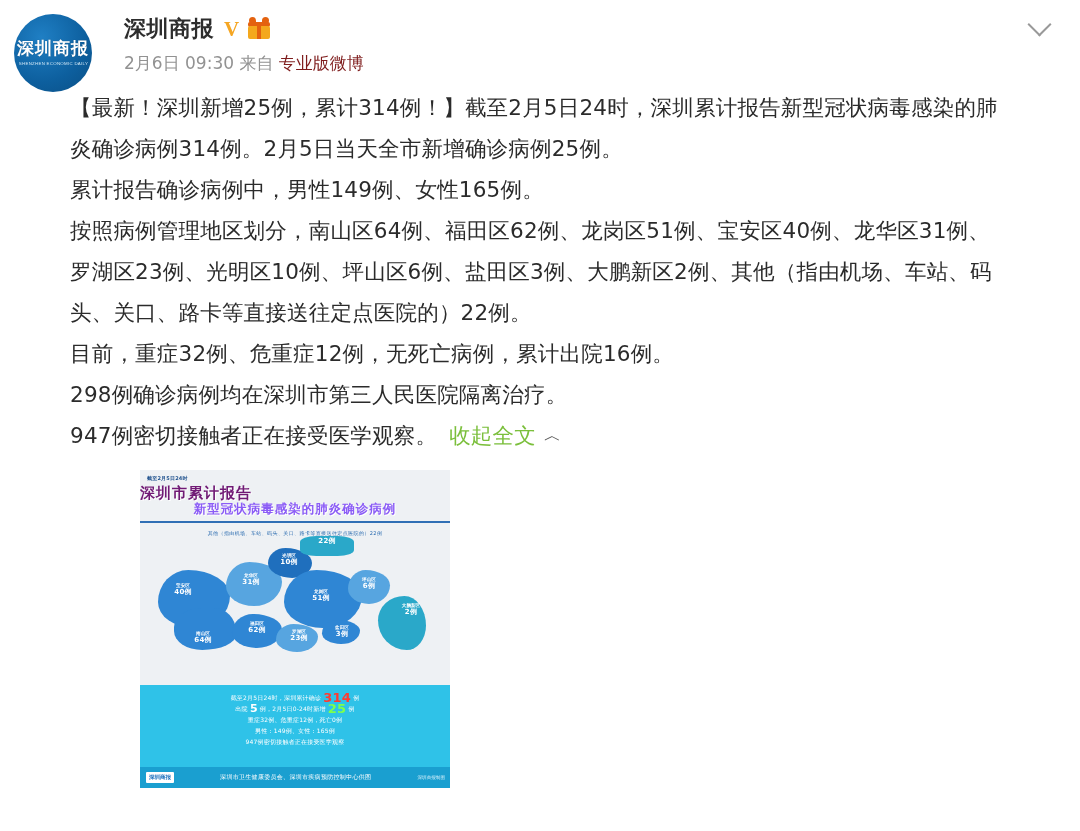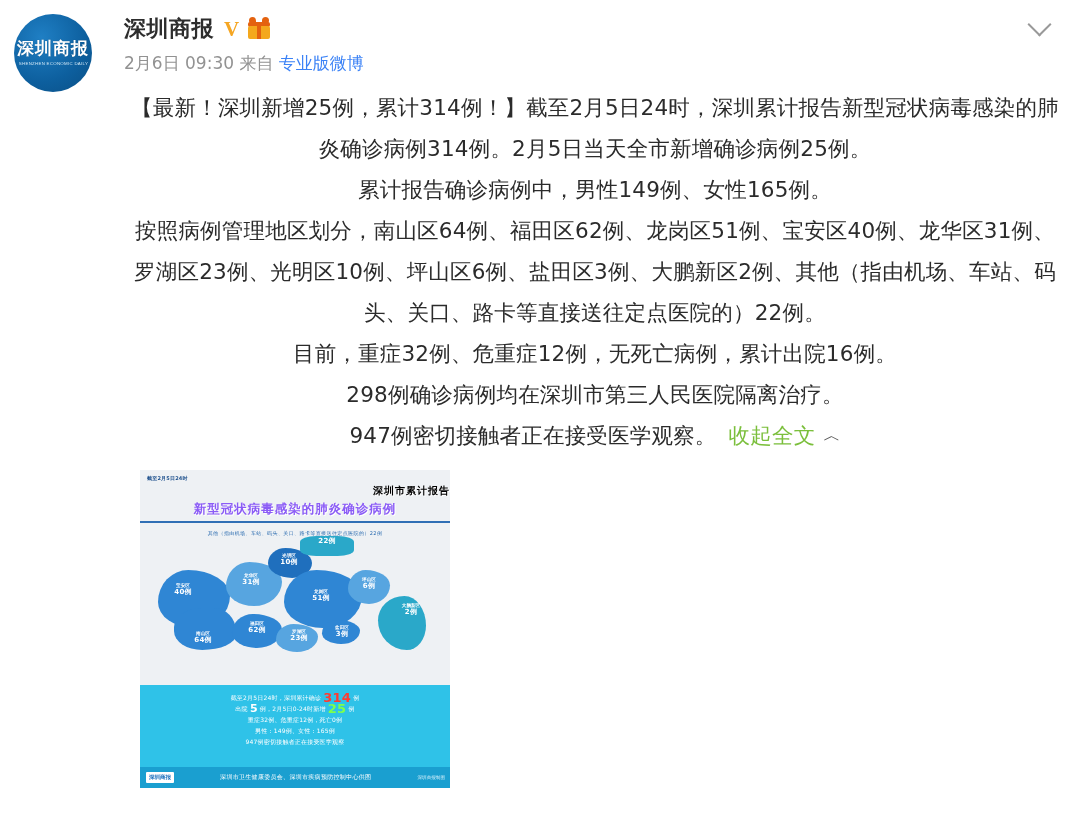--- a/index.html
+++ b/index.html
@@ -124,35 +124,34 @@
   .badge-gift .bowr { right: 1px; transform: scaleX(-1); }
 
   .meta {
     margin-left: 106px;
     margin-top: 8px;
     font-size: 17px;
     color: #929292;
     font-family: "DejaVu Sans", sans-serif;
   }
   .meta .src-link {
-    color: #3b82f6;
+    color: #7f1d1d;
     text-decoration: none;
   }
 
   
   .content {
-    margin-left: 107px;
+    margin-left: 52px;
     margin-top: 12px;
     width: 940px;
     font-size: 21.5px;
     line-height: 41px;
     color: #2b2b2b;
     font-family: "DejaVu Sans", sans-serif;
     letter-spacing: .2px;
-    text-align: center;
   }
   .content p {
     margin: 0;
   }
   .collapse-link {
     color: #7bbf3c;
     margin-left: 12px;
     cursor: pointer;
     font-size: 21.5px;
   }
@@ -200,23 +199,23 @@
     font-size: 5px;
     color: #1c4f8c;
     font-weight: bold;
     letter-spacing: .2px;
     font-family: "DejaVu Sans", sans-serif;
   }
   .fig-title {
     position: absolute;
     top: 14px;
     width: 100%;
-    text-align: right;
-    color: #000000;
-    font-size: 10px;
+    text-align: left;
+    color: #701a75;
+    font-size: 15px;
     font-weight: bold;
     letter-spacing: 1px;
     font-family: "DejaVu Sans", sans-serif;
     text-shadow: 1px 1px 0 #ffffff;
   }
   .fig-title2 {
     position: absolute;
     top: 31px;
     width: 100%;
     text-align: center;

